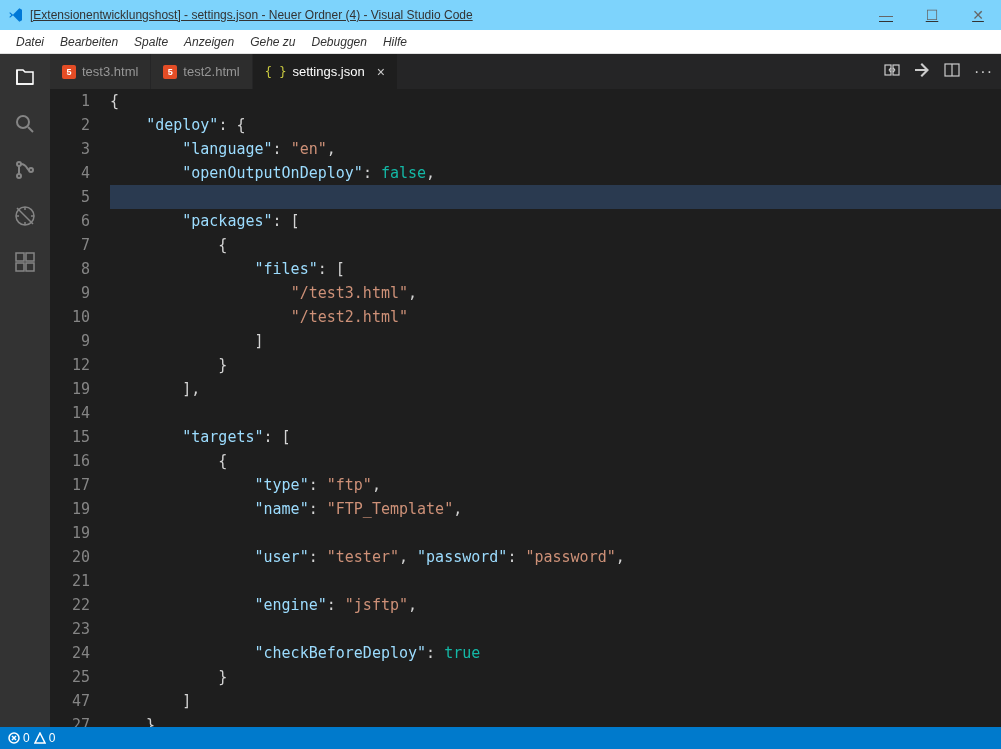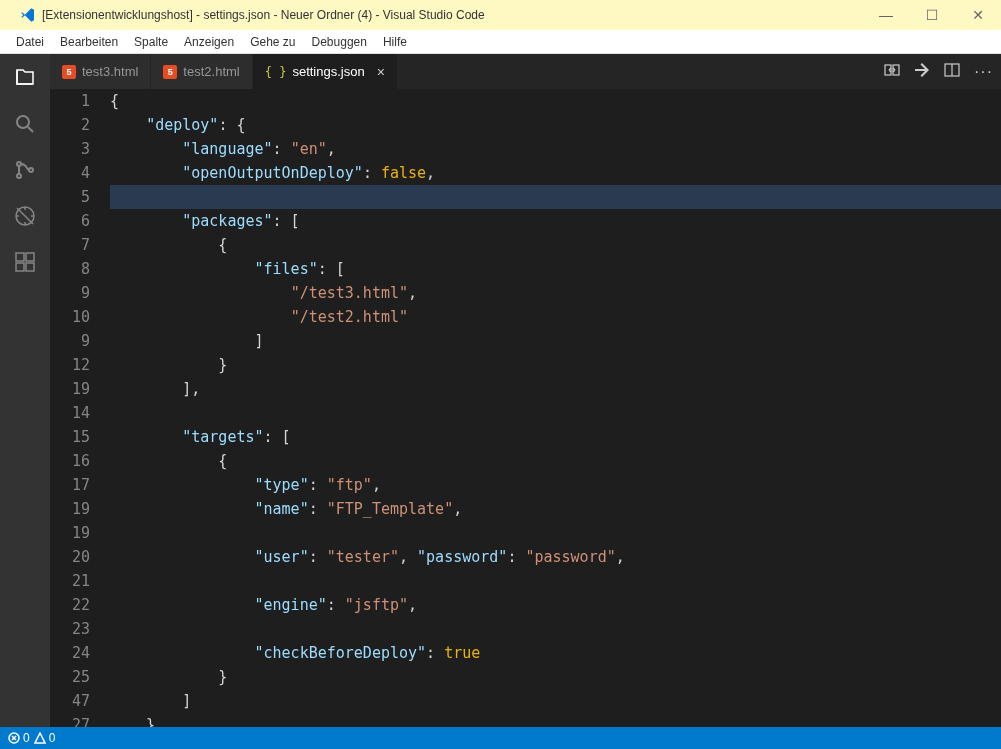--- a/index.html
+++ b/index.html
@@ -1,23 +1,23 @@
 <!DOCTYPE html>
 <html><head>
 <meta charset="utf-8">
 <style>
 * { margin: 0; padding: 0; box-sizing: border-box; }
 body { font-family: "Segoe UI", sans-serif; font-size: 13px; background: #1e1e1e; color: #ccc; width: 1001px; height: 749px; overflow: hidden; display: flex; flex-direction: column; }
-.titlebar { height: 30px; background: #fef9c3; display: flex; align-items: center; padding-left: 20px; color: #333; font-size: 12px; }
+.titlebar { height: 30px; background: #7dd3fc; display: flex; align-items: center; padding-left: 8px; color: #333; font-size: 12px; text-decoration: underline; }
 .titlebar-icon { width: 16px; height: 16px; margin-right: 6px; }
 .titlebar-title { flex: 1; }
 .win-controls { display: flex; height: 100%; }
 .win-btn { width: 46px; display: flex; align-items: center; justify-content: center; color: #666; font-size: 14px; }
 .menubar { height: 24px; background: #fff; display: flex; align-items: center; padding-left: 8px; border-bottom: 1px solid #e0e0e0; }
-.menu-item { padding: 0 8px; color: #333; font-size: 12px; height: 100%; display: flex; align-items: center; }
+.menu-item { padding: 0 8px; color: #333; font-size: 12px; height: 100%; display: flex; align-items: center; font-style: italic; }
 .main { flex: 1; display: flex; min-height: 0; }
 .activitybar { width: 50px; background: #333333; display: flex; flex-direction: column; align-items: center; padding-top: 10px; gap: 18px; }
 .act-icon { width: 28px; height: 28px; display: flex; align-items: center; justify-content: center; color: #858585; }
 .act-icon.active { color: #fff; }
 .editor-area { flex: 1; display: flex; flex-direction: column; background: #1e1e1e; min-height: 0; }
 .tabbar { height: 35px; background: #252526; display: flex; align-items: stretch; }
 .tab { display: flex; align-items: center; padding: 0 12px; background: #2d2d2d; color: #969696; font-size: 13px; gap: 6px; border-right: 1px solid #252526; }
 .tab.active { background: #1e1e1e; color: #fff; }
 .tab-icon-html { color: #e44d26; font-size: 11px; font-weight: bold; background: #e44d26; color: #fff; width: 14px; height: 14px; display: flex; align-items: center; justify-content: center; border-radius: 2px; font-size: 9px; }
 .tab-icon-json { color: #cbcb41; font-size: 12px; font-family: monospace; }
@@ -26,21 +26,21 @@
 .editor { flex: 1; display: flex; font-family: Consolas, monospace; font-size: 15px; line-height: 24px; overflow: hidden; }
 .gutter { width: 60px; text-align: right; color: #858585; padding-right: 20px; user-select: none; }
 .code { flex: 1; white-space: pre; position: relative; }
 .code-line { height: 24px; }
 .gutter-line { height: 24px; }
 .hl-line { position: absolute; left: 0; right: 0; height: 24px; background: #2a3a50; z-index: 0; }
 .code-content { position: relative; z-index: 1; }
 .s { color: #ce9178; }
 .k { color: #9cdcfe; }
 .p { color: #d4d4d4; }
-.b { color: #eab308; }
+.b { color: #14b8a6; }
 .statusbar { height: 22px; background: #007acc; display: flex; align-items: center; color: #fff; font-size: 12px; padding: 0 8px; }
 .sb-left { flex: 1; display: flex; align-items: center; gap: 4px; }
 .sb-right { display: flex; align-items: center; gap: 14px; }
 .sb-item { display: flex; align-items: center; gap: 3px; }
 </style>
 </head>
 <body>
 
 <div class="titlebar">
   <svg class="titlebar-icon" viewBox="0 0 24 24">

